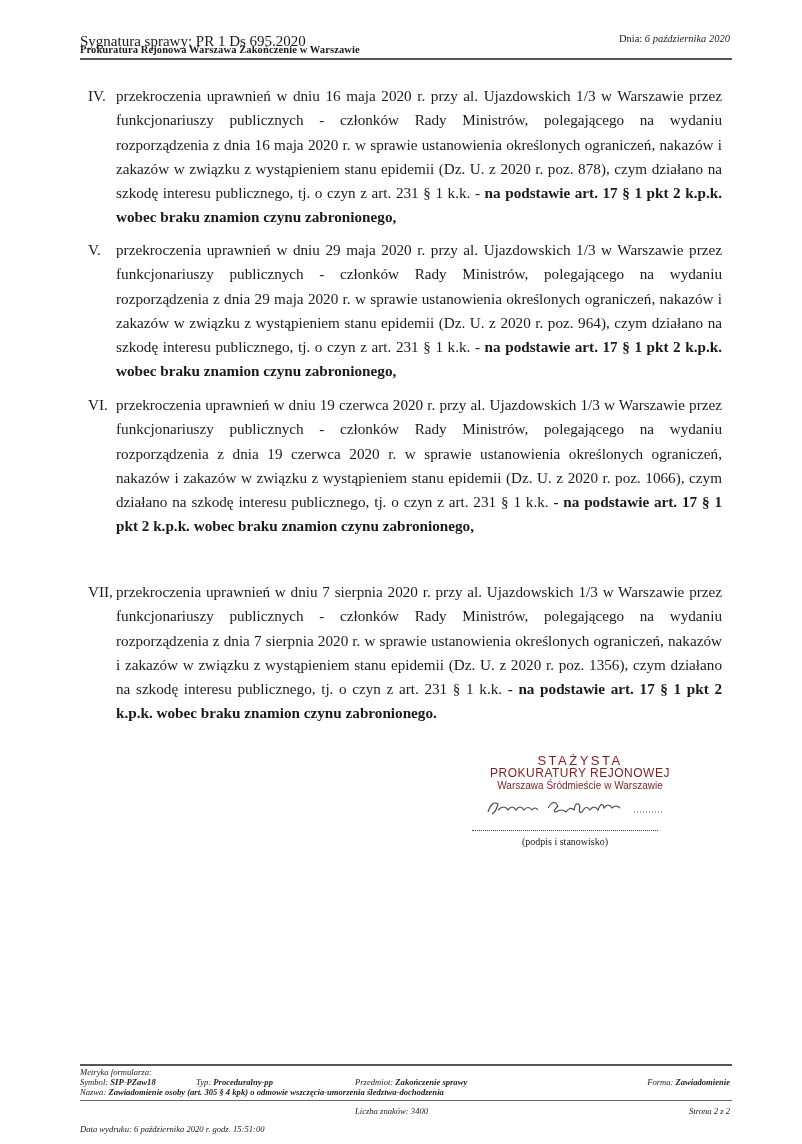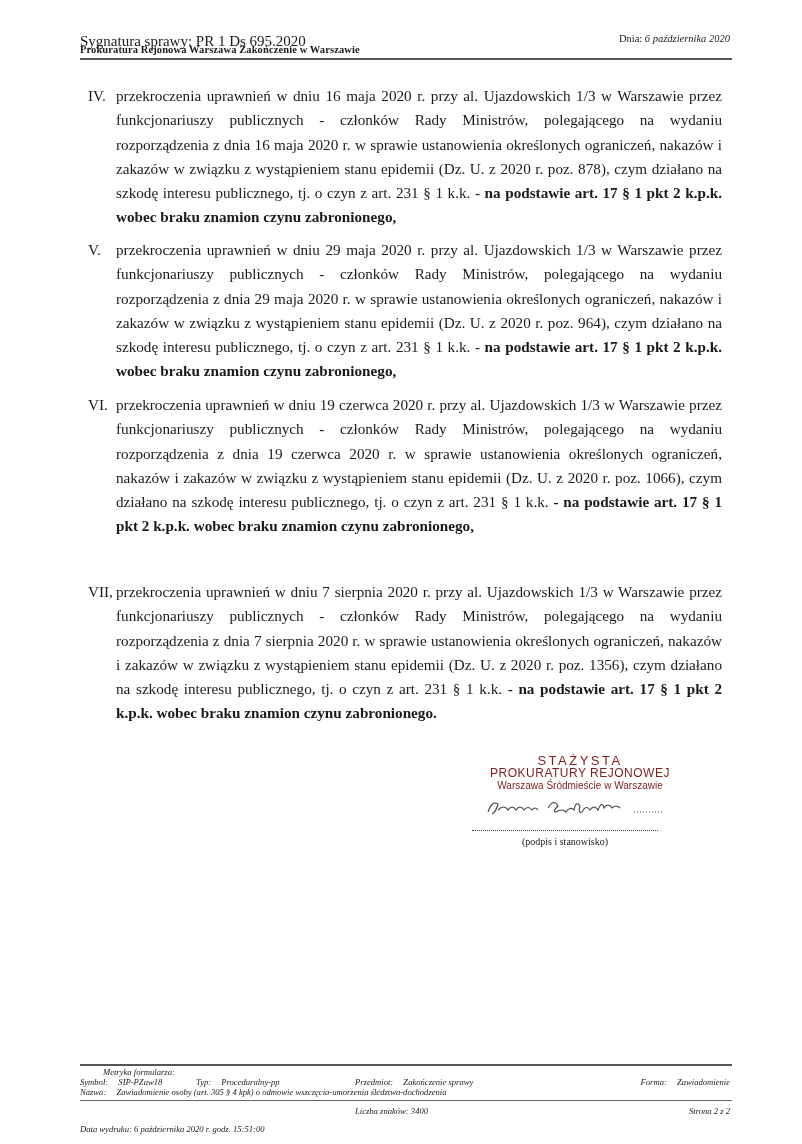--- a/index.html
+++ b/index.html
@@ -23,21 +23,21 @@
   
   .stamp { left: 466px; top: 754px; width: 228px; text-align: center; font-family: "Liberation Sans", "DejaVu Sans", sans-serif; color: #7f1d1d; }
   .stamp .l1 { font-size: 13px; letter-spacing: 2.5px; line-height: 13px; }
   .stamp .l2 { font-size: 12px; letter-spacing: 0.5px; line-height: 13px; }
   .stamp .l3 { font-size: 10px; line-height: 12px; }
   .signature { left: 484px; top: 798px; width: 220px; height: 20px; }
   .dots { left: 472px; top: 830px; width: 186px; border-top: 1px dotted #444; }
   .sig-caption { left: 472px; top: 836px; width: 186px; text-align: center; font-size: 10px; }
   
   .foot { font-size: 8.6px; font-style: italic; color: #222; line-height: 10.5px; }
-  .foot b { font-weight: normal; margin-left: 8px; }
+  .foot b { font-weight: bold; }
 </style>
 </head>
 <body>
 
 <div class="abs hdr-sig">
   <span>Sygnatura sprawy:</span>
   <span>PR 1 Ds 695.2020</span>
 </div>
 <div class="abs hdr-office">Prokuratura Rejonowa Warszawa Zakończenie w Warszawie</div>
 <div class="abs hdr-date">
@@ -85,21 +85,21 @@
 </div>
 
 <svg class="abs signature" viewBox="0 0 220 20">
   <path d="M4 14 q4 -12 10 -8 q-2 8 -6 10 M14 12 q6 -6 10 0 q4 -6 8 0 q4 -6 8 0 q4 -5 8 0 q3 -4 6 0 M64 10 q6 -10 10 -2 q-6 6 -2 6 q6 -4 10 0 q4 -6 8 -2 q2 -10 6 -4 q-2 8 2 6 q4 -8 8 -2 q4 -6 8 0 q4 -10 6 -2 q4 -6 8 0 q4 -4 8 0" fill="none" stroke="#444" stroke-width="1.1"></path>
   <path d="M150 14 h30" fill="none" stroke="#444" stroke-width="1" stroke-dasharray="1 2"></path>
 </svg>
 <div class="abs dots"></div>
 <div class="abs sig-caption">(podpis i stanowisko)</div>
 
 <div class="abs rule" style="top:1064px;"></div>
-<div class="abs foot" style="left:80px; top:1067px;margin-left:23px;">Metryka formularza:</div>
+<div class="abs foot" style="left:80px; top:1067px;">Metryka formularza:</div>
 <div class="abs foot" style="left:80px; top:1077px;">
   <span>Symbol:</span>
   <b>SIP-PZaw18</b>
 </div>
 <div class="abs foot" style="left:196px; top:1077px;">
   <span>Typ:</span>
   <b>Proceduralny-pp</b>
 </div>
 <div class="abs foot" style="left:355px; top:1077px;">
   <span>Przedmiot:</span>

